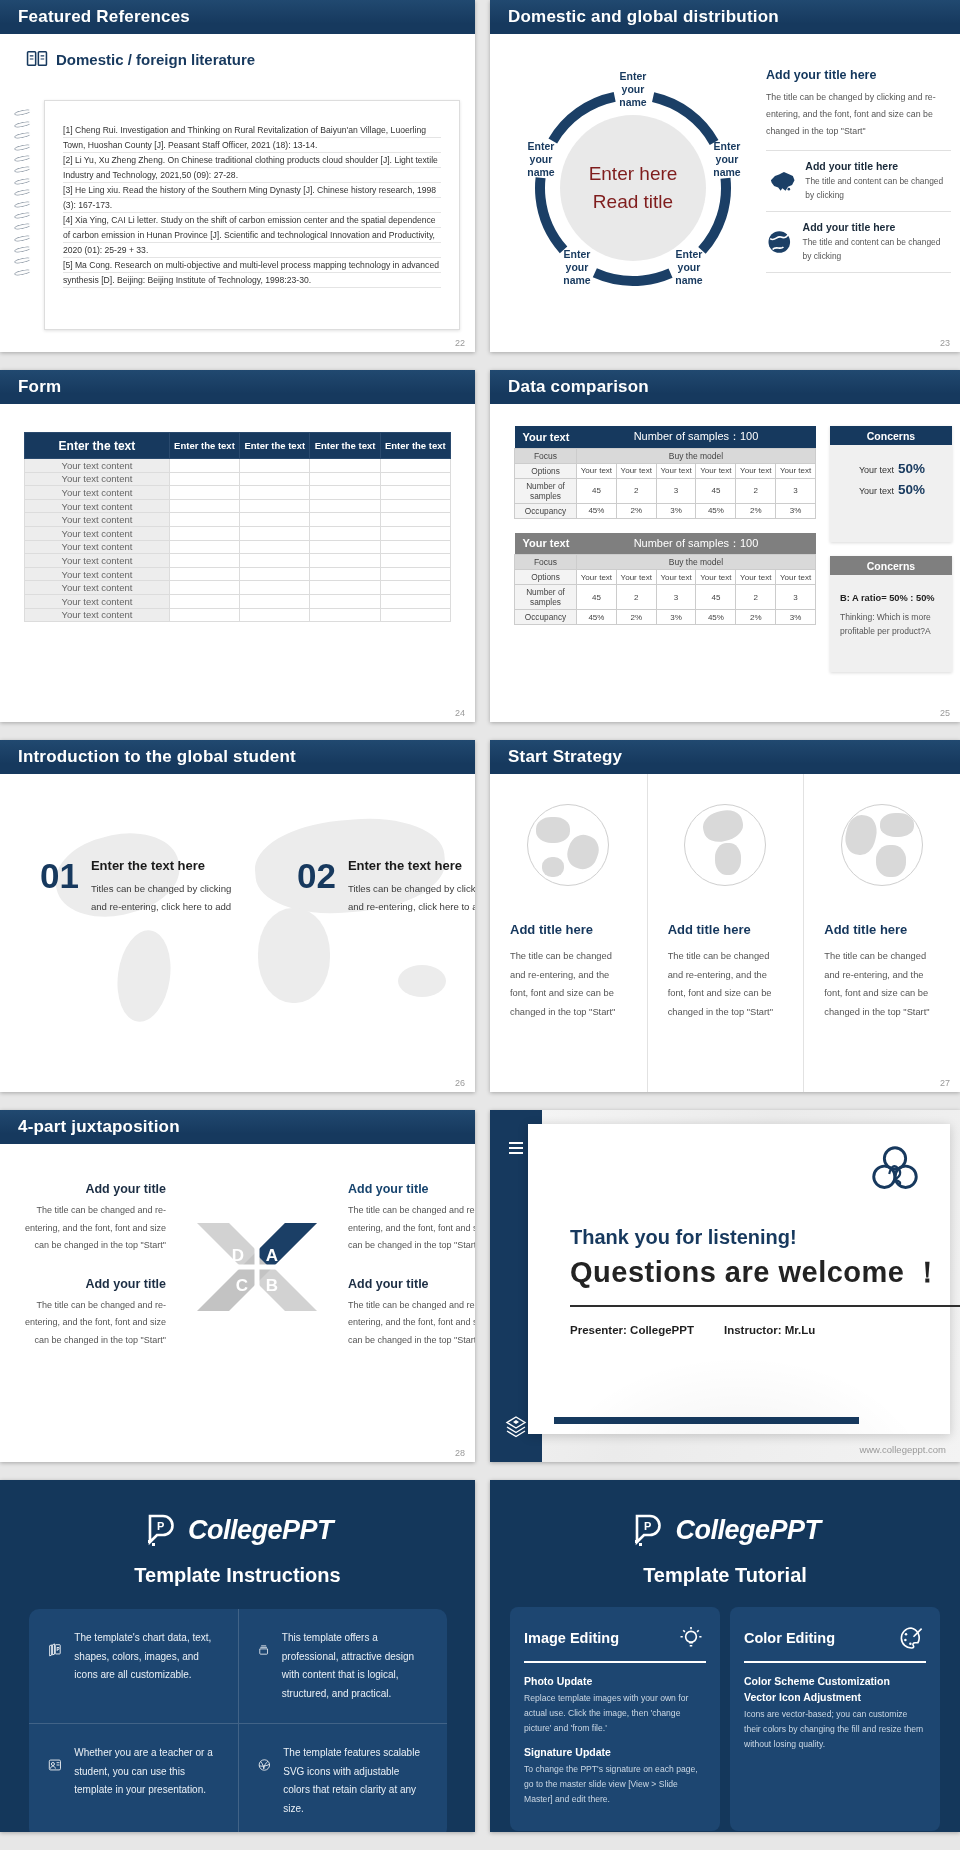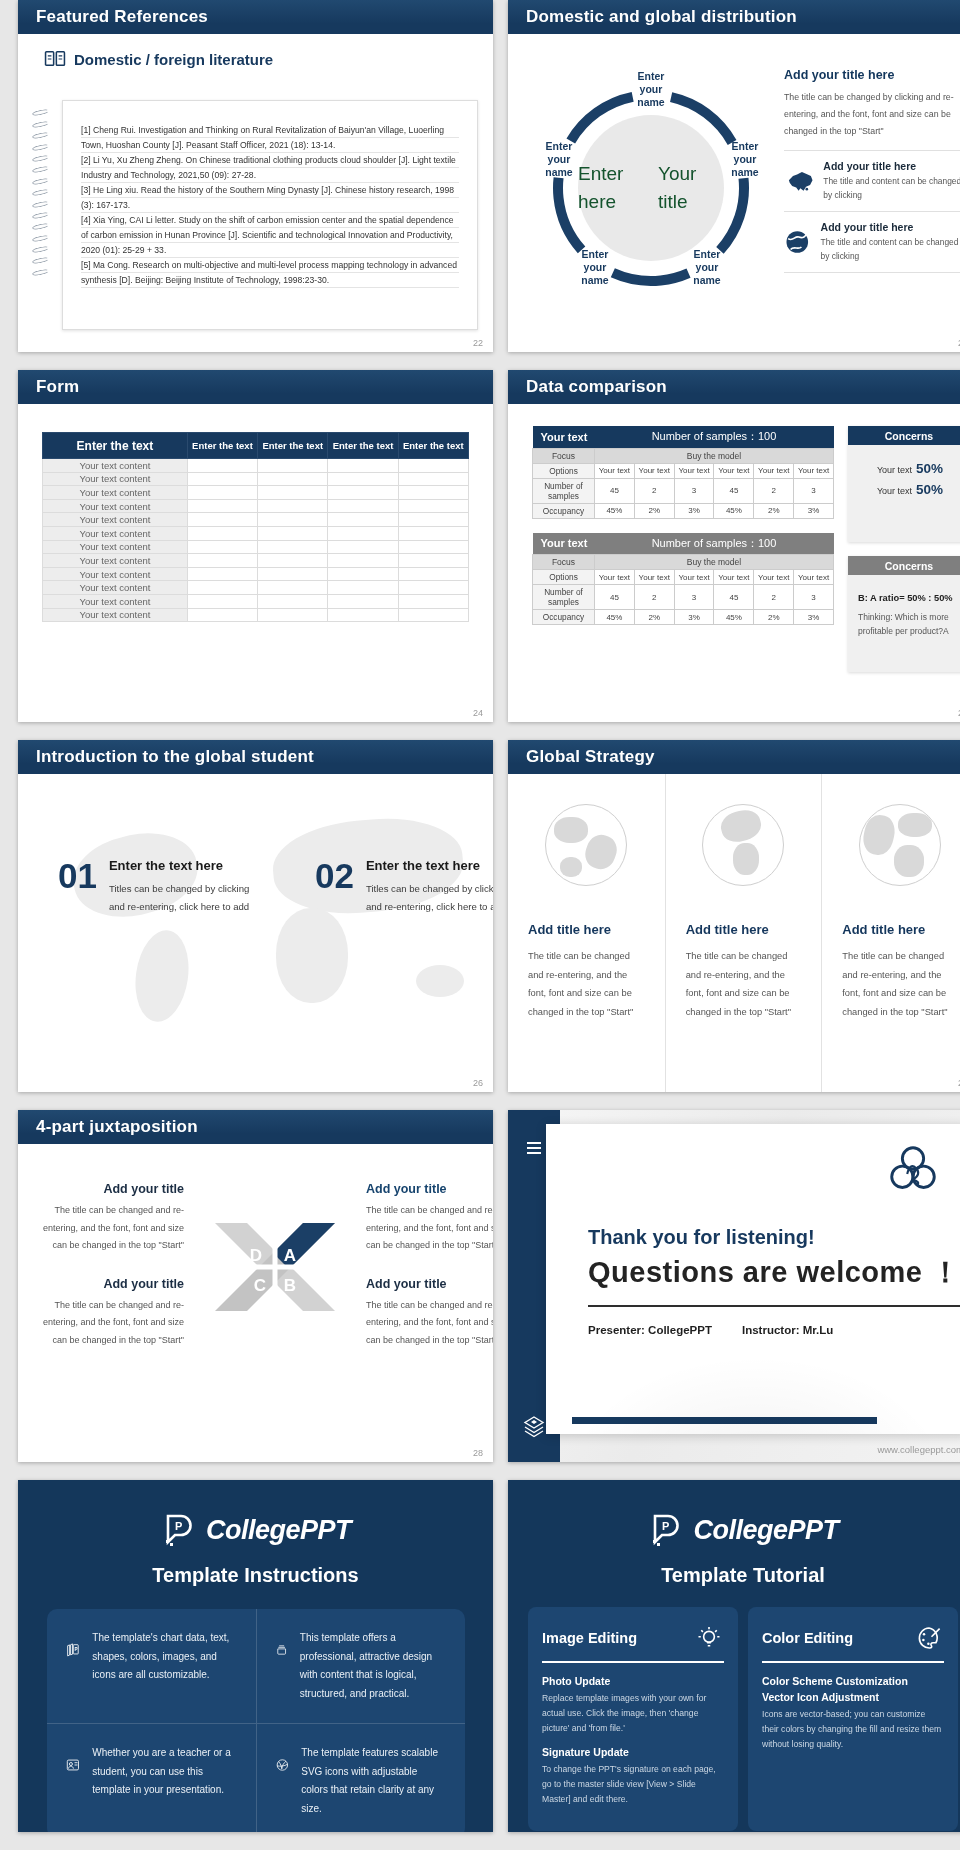--- a/index.html
+++ b/index.html
@@ -8,21 +8,20 @@
     background:#e7e7e7;
     font-family:"Liberation Sans","DejaVu Sans",sans-serif;
     color:#222;
   }
   .board {
     display:grid;
     grid-template-columns:475px 470px;
     grid-auto-rows:352px;
     gap:18px 15px;
     width:960px;
-    padding-left:18px;
   }
   .slide {
     position:relative; background:#fff; overflow:hidden;
     box-shadow:0 1px 4px rgba(0,0,0,.28);
   }
   .slide-header {
     height:34px; display:flex; align-items:center;
     padding-left:18px;
     background:linear-gradient(#214970 0%, #16395e 70%);
     color:#fff; font-weight:bold; font-size:17px; letter-spacing:.2px;
@@ -41,22 +40,22 @@
                background:#fff; border:1px solid #ddd; box-shadow:0 1px 3px rgba(0,0,0,.12);
                padding:22px 18px 0 18px; }
   .s1-refbox p { font-size:8.6px; color:#333; line-height:15px;
                  background:repeating-linear-gradient(#0000 0 14px, #e4e4e4 14px 15px);
                  margin-bottom:0; }
 
   
   .s2-body { position:absolute; top:34px; left:0; right:0; bottom:0; display:flex; }
   .ring-wrap { position:relative; width:238px; height:250px; margin:26px 0 0 26px; flex:none; }
   .ring-center { position:absolute; left:44px; top:55px; width:146px; height:146px;
-                 border-radius:50%; background:#e9e9e9; display:flex; flex-direction:row;
-                 align-items:center; justify-content:center; color:#14532d; }
+                 border-radius:50%; background:#e9e9e9; display:flex; flex-direction:column;
+                 align-items:center; justify-content:center; color:#7f1d1d; }
   .ring-center span { font-size:19px; line-height:1.5; font-weight:400; }
   .ring-label { position:absolute; width:46px; text-align:center;
                 color:#17395e; font-weight:bold; font-size:10.5px; line-height:1.25; }
   .s2-right { width:185px; margin:34px 0 0 12px; }
   .s2-right h3 { color:#12365c; font-size:12.5px; font-weight:bold; margin-bottom:7px; }
   .s2-right .lead { font-size:8.8px; color:#555; line-height:1.95; padding-bottom:10px;
                     border-bottom:1px solid #e0e0e0; }
   .s2-item { display:flex; gap:10px; padding:9px 0; border-bottom:1px solid #e0e0e0; align-items:center; }
   .s2-item .txt h4 { color:#1a2a3a; font-size:10.5px; font-weight:bold; margin-bottom:3px; }
   .s2-item .txt p { font-size:8.4px; color:#555; line-height:1.6; }
@@ -211,21 +210,21 @@
     <div class="slide-header">
       <span>Domestic and global distribution</span>
     </div>
     <div class="s2-body">
       <div class="ring-wrap">
         <svg width="238" height="250">
           <circle cx="117" cy="128" r="93" fill="none" stroke="#1b3f66" stroke-width="10" stroke-dasharray="78 38.9" transform="rotate(-6 117 128)"></circle>
         </svg>
         <div class="ring-center">
           <span>Enter here</span>
-          <span>Your title</span>
+          <span>Read title</span>
         </div>
         <div class="ring-label" style="left:94px; top:10px;">Enter your name</div>
         <div class="ring-label" style="left:2px;  top:80px;">Enter your name</div>
         <div class="ring-label" style="left:188px;top:80px;">Enter your name</div>
         <div class="ring-label" style="left:38px; top:188px;">Enter your name</div>
         <div class="ring-label" style="left:150px;top:188px;">Enter your name</div>
       </div>
       <div class="s2-right">
         <h3>Add your title here</h3>
         <div class="lead">The title can be changed by clicking and re-entering, and the font, font and size can be changed in the top "Start"</div>
@@ -494,21 +493,21 @@
           <h4>Enter the text here</h4>
           <p>Titles can be changed by clicking and re-entering, click here to add</p>
         </div>
       </div>
     </div>
     <span class="pagenum">26</span>
   </div>
 
   <div class="slide">
     <div class="slide-header">
-      <span>Global Strategy</span>
+      <span>Start Strategy</span>
     </div>
     <div class="s6-cols">
       <div class="s6-col">
         <div class="globe">
           <i style="left:8px; top:12px; width:34px; height:26px;"></i>
           <i style="left:40px;top:30px; width:30px; height:34px; transform:rotate(20deg);"></i>
           <i style="left:14px;top:52px; width:22px; height:20px;"></i>
         </div>
         <h4>Add title here</h4>
         <p>The title can be changed and re-entering, and the font, font and size can be changed in the top "Start"</p>

